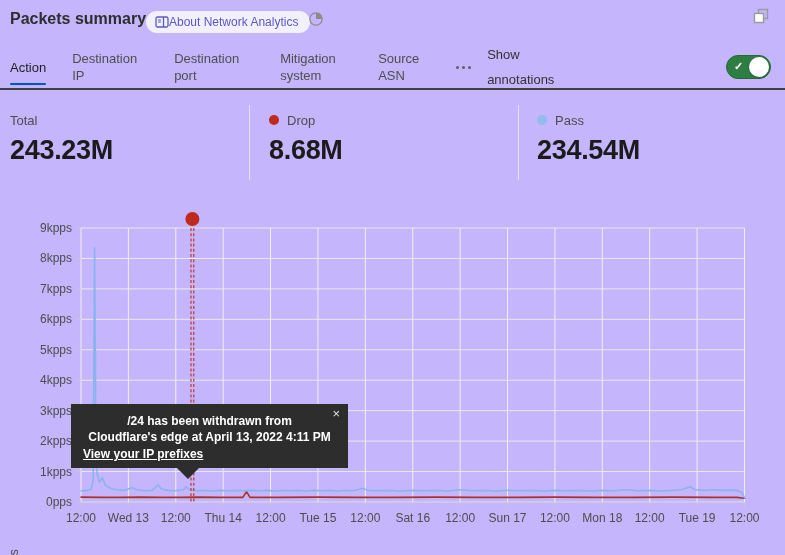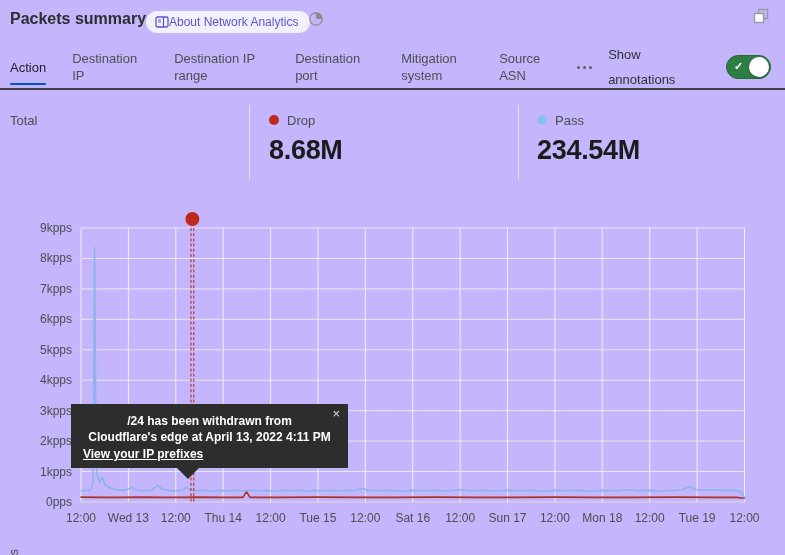--- a/index.html
+++ b/index.html
@@ -95,41 +95,41 @@
       </svg>
     </span>
   </div>
 
   <div class="tabs">
     <div class="tab active">
       <span>Action</span>
       <span class="underline"></span>
     </div>
     <div class="tab t-dip">Destination IP</div>
-    <div class="tab t-dipr">Destination IP range</div>
     <div class="tab t-dport">Destination port</div>
     <div class="tab t-mit">Mitigation system</div>
     <div class="tab t-asn">Source ASN</div>
     <div class="more-dots">
         <i></i>
         <i></i>
         <i></i>
       </div>
     <div class="annot-label">Show annotations</div>
     <div class="toggle">
       <span class="check">✓</span>
       <span class="knob"></span>
     </div>
   </div>
 
   <div class="stats">
     <div class="stat stat-1">
       <div class="lab">
           <span>Total</span>
         </div>
+      <div class="val">243.23M</div>
     </div>
     <div class="stat stat-2">
       <div class="lab">
         <span class="dot" style="background: rgb(191, 42, 29);"></span>
         <span>Drop</span>
       </div>
       <div class="val">8.68M</div>
     </div>
     <div class="stat stat-3">
       <div class="lab">

